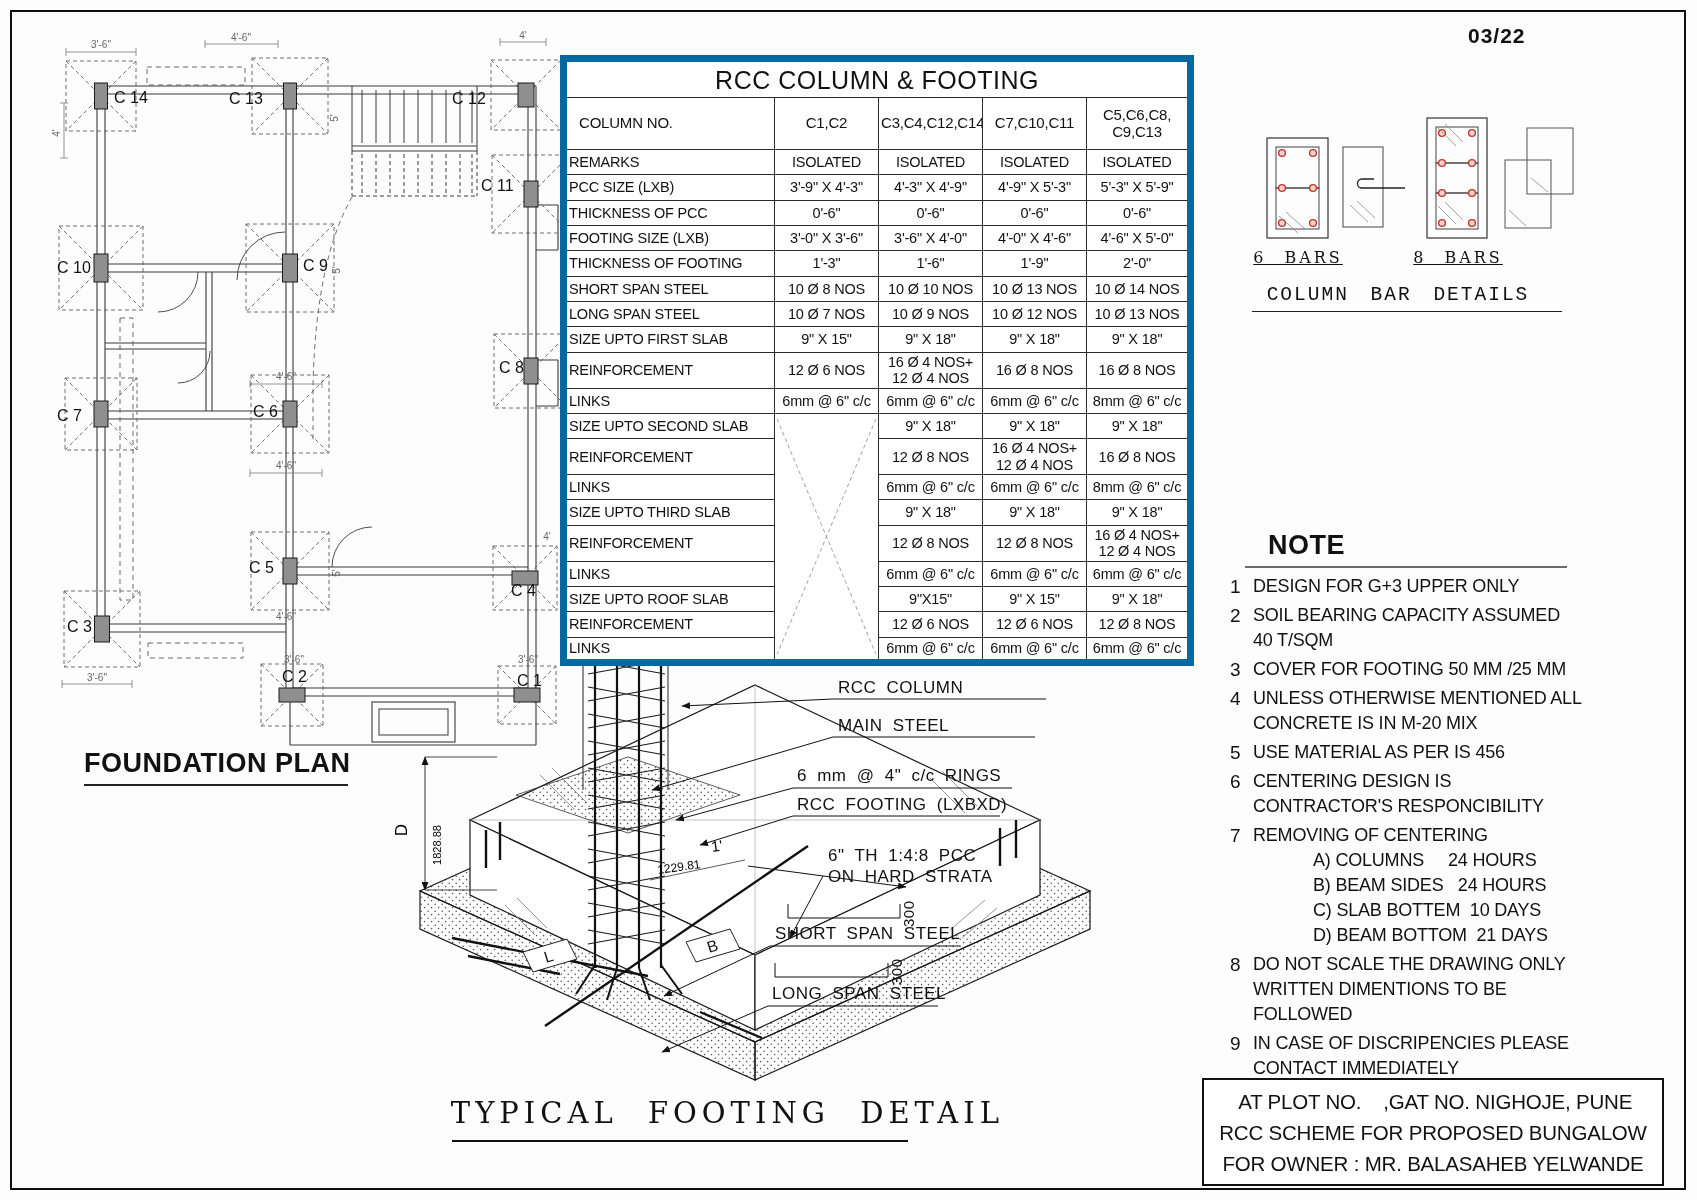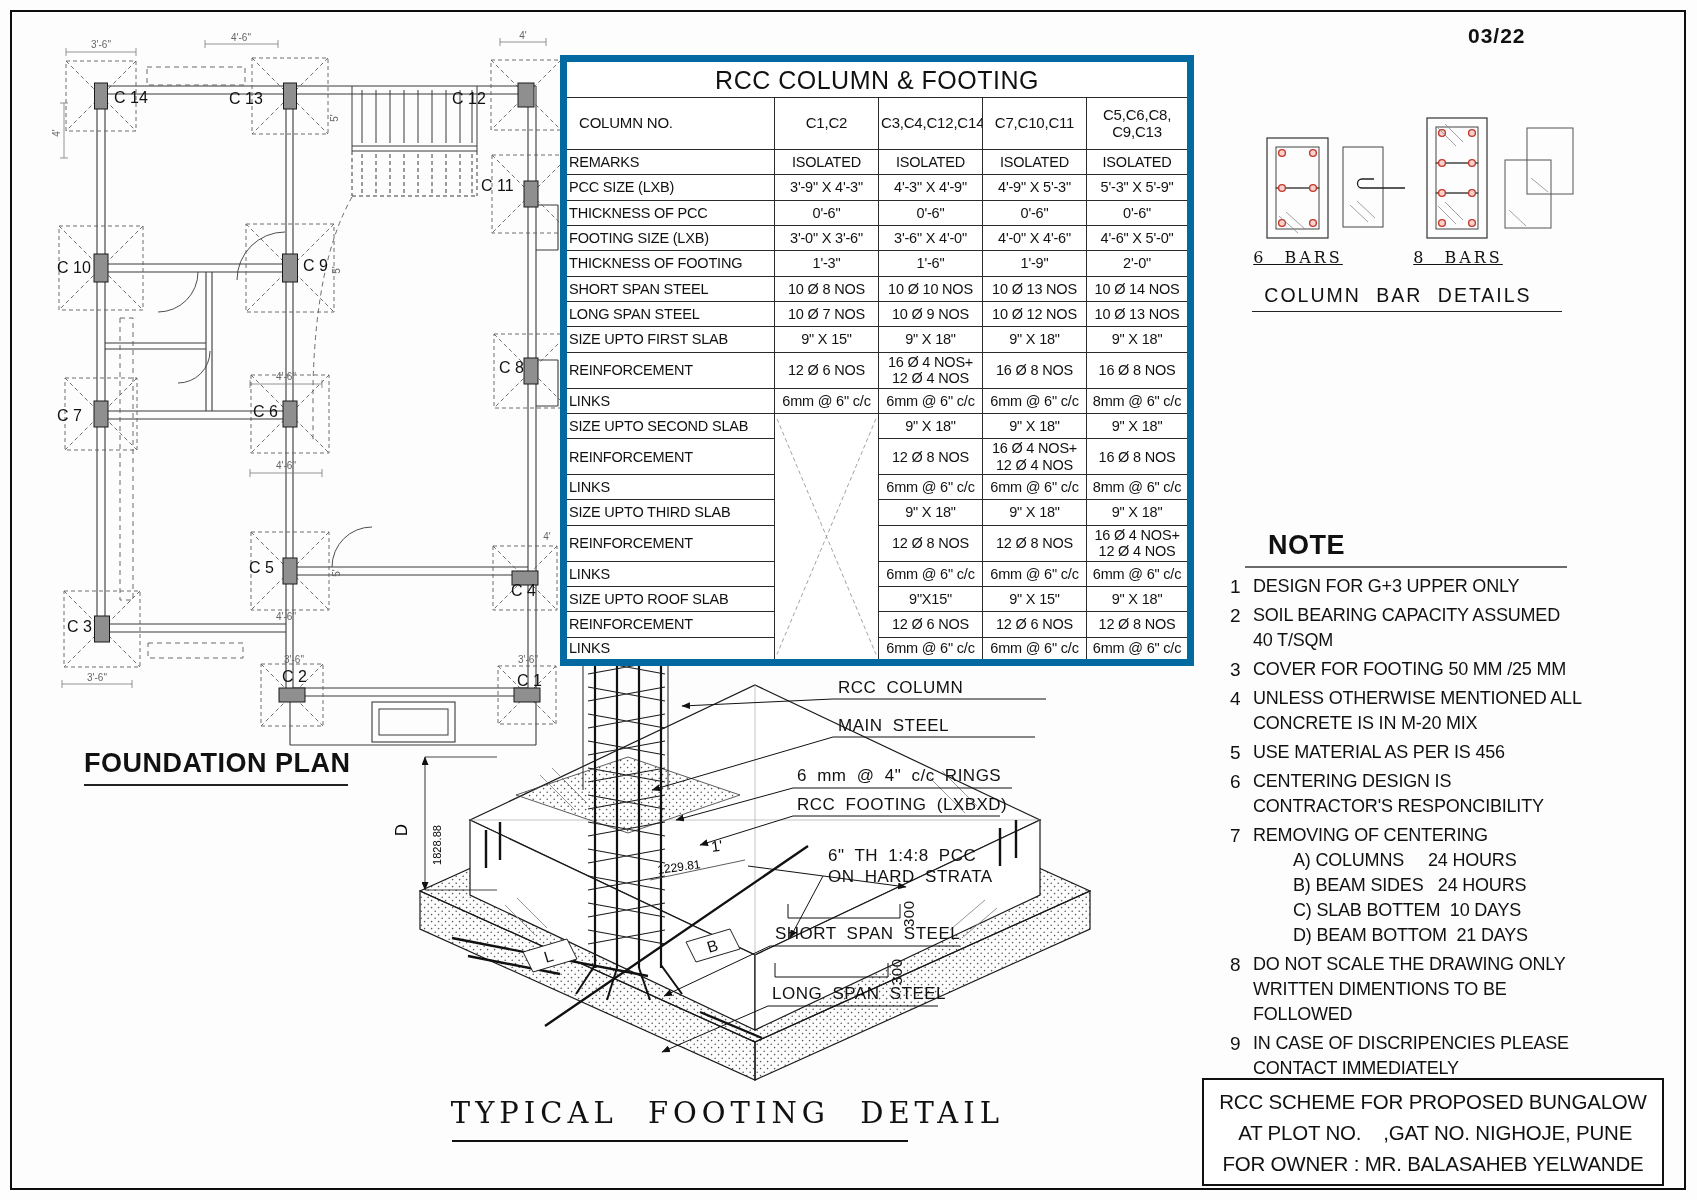--- a/index.html
+++ b/index.html
@@ -25,32 +25,32 @@
   #plan-title-underline{left:84px;top:784px;width:264px;height:2px;background:#222;}
   #footing-title{left:400px;top:1096px;width:560px;text-align:right;
                  font-family:"DejaVu Serif","Liberation Serif",serif;font-size:29px;letter-spacing:5px;word-spacing:16px;margin-left:44px;}
   #footing-title-underline{left:452px;top:1140px;width:456px;height:1.5px;background:#111;}
   
   .bars-label{width:120px;text-align:center;font-family:"DejaVu Serif","Liberation Serif",serif;
               font-size:16px;letter-spacing:3px;word-spacing:10px;text-decoration:underline;}
   #six-bars-label{left:1238px;top:248px;}
   #eight-bars-label{left:1398px;top:248px;}
   #bar-details-title{left:1196px;top:284px;width:404px;text-align:center;
-      font-family:Liberation Sans, sans-serif;font-size:19.5px;letter-spacing:2px;word-spacing:8px;}
+      font-family:Liberation Mono, monospace;font-size:19.5px;letter-spacing:2px;word-spacing:8px;}
   #bar-details-underline{left:1252px;top:311px;width:310px;height:1.2px;background:#222;}
   #bar-details-subtitle{left:1186px;top:314px;width:424px;text-align:center;
       font-family:"DejaVu Serif","Liberation Serif",serif;font-size:19.5px;letter-spacing:1.5px;word-spacing:6px;}
   
   #notes-title{left:1268px;top:530px;font-size:27px;font-weight:bold;letter-spacing:0.5px;}
   #notes-underline{left:1245px;top:566px;width:322px;height:2px;background:#6b6b6b;}
   #notes-list{left:1230px;top:574px;width:354px;}
   .note-item{position:relative;padding-left:23px;margin-bottom:4px;font-size:18px;line-height:25px;
              letter-spacing:-0.2px;}
   .note-item .nn{position:absolute;left:0;top:0;font-size:19px;}
-  .nsub{margin-left:40px;white-space:pre;}
+  .nsub{margin-left:60px;white-space:pre;}
   
   #title-block{left:1202px;top:1078px;width:458px;height:104px;border:2px solid #111;background:#fff;
                display:flex;flex-direction:column;justify-content:center;text-align:center;}
   .tb-line{font-size:20.5px;line-height:31px;white-space:pre;letter-spacing:-0.2px;}
   svg text{font-family:"Liberation Sans",sans-serif;}
 </style>
 </head>
 <body>
 
 <div id="sheet">
@@ -534,17 +534,17 @@
       <div class="note-item"><span class="nn">6</span><span class="nt">CENTERING DESIGN IS CONTRACTOR'S RESPONCIBILITY</span></div>
       <div class="note-item"><span class="nn">7</span><span class="nt">REMOVING OF CENTERING</span><div class="nsub"><div>A) COLUMNS     24 HOURS</div><div>B) BEAM SIDES   24 HOURS</div><div>C) SLAB BOTTEM  10 DAYS</div><div>D) BEAM BOTTOM  21 DAYS</div></div></div>
       <div class="note-item"><span class="nn">8</span><span class="nt">DO NOT SCALE THE DRAWING ONLY WRITTEN DIMENTIONS TO BE FOLLOWED</span></div>
       <div class="note-item"><span class="nn">9</span><span class="nt">IN CASE OF DISCRIPENCIES PLEASE CONTACT IMMEDIATELY</span></div>
     </div>
 
   <div id="footing-title" class="abs">TYPICAL FOOTING DETAIL</div>
   <div id="footing-title-underline" class="abs"></div>
 
   <div id="title-block" class="abs">
+    <div class="tb-line"> AT PLOT NO.    ,GAT NO. NIGHOJE, PUNE</div>
     <div class="tb-line">RCC SCHEME FOR PROPOSED BUNGALOW</div>
-    <div class="tb-line"> AT PLOT NO.    ,GAT NO. NIGHOJE, PUNE</div>
     <div class="tb-line">FOR OWNER : MR. BALASAHEB YELWANDE</div>
   </div>
 </div>
 
 </body></html>

